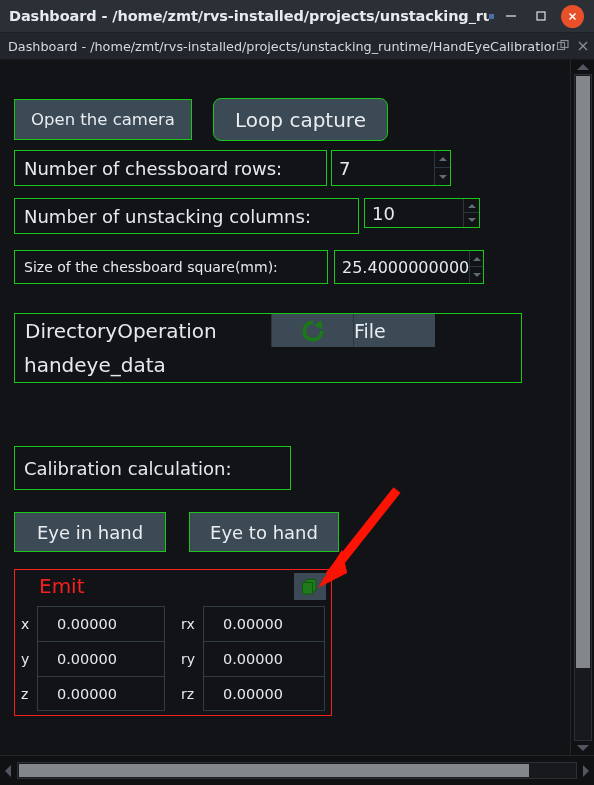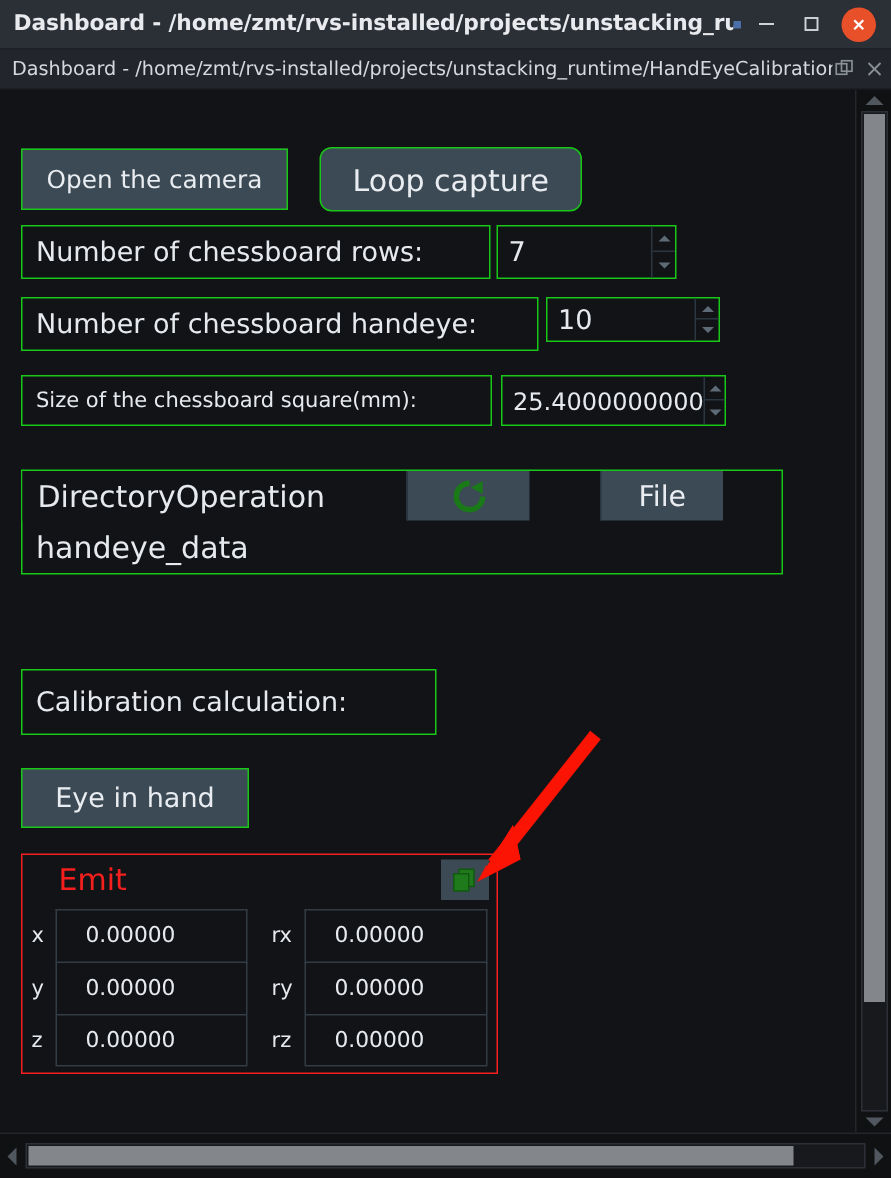--- a/index.html
+++ b/index.html
@@ -103,23 +103,22 @@
     flex: 0 0 256px; display: flex; align-items: center;
     padding-left: 10px; color: #e6eaee; background: #121316;
   }
   .dir-tool {
     flex: 0 0 82px; background: #3b4a54;
     display: flex; align-items: center; justify-content: center;
     border-left: 1px solid #2b3740;
   }
   .dir-btn {
     background: #3b4a54; color: #e9edf1;
-    display: flex; align-items: center; justify-content: center;
+    display: flex; align-items: center; justify-content: flex-start;
     border-left: 1px solid #2b3740;
-    margin-left: 47px;
   }
   .dir-row2 { flex: 1 1 auto; display: flex; align-items: center; padding-left: 9px; color: #e6eaee; }
 
   
   .emit {
     position: absolute;
     border: 1px solid #f5201e;
     background: #121316;
   }
   .emit-head { position: relative; height: 36px; }
@@ -259,21 +258,21 @@
           <div>
               <i class="tri-up"></i>
             </div>
           <div>
               <i class="tri-dn"></i>
             </div>
         </span>
       </div>
 
       <div class="gbox lbl" style="left:14px; top:138px; width:345px; height:36px; font-size:18px;">
-        <span>Number of chessboard handeye:</span>
+        <span>Number of unstacking columns:</span>
       </div>
       <div class="gbox spin" style="left:364px; top:138px; width:116px; height:30px; font-size:18px;">
         <span class="val">10</span>
         <span class="arrows">
           <div>
               <i class="tri-up"></i>
             </div>
           <div>
               <i class="tri-dn"></i>
             </div>
@@ -314,20 +313,23 @@
           <span>handeye_data</span>
         </div>
       </div>
 
       <div class="gbox lbl" style="left:14px; top:386px; width:277px; height:44px; font-size:18px;">
         <span>Calibration calculation:</span>
       </div>
 
       <div class="gbox btn" style="left:14px; top:452px; width:152px; height:40px; font-size:18px;">
         <span>Eye in hand</span>
+      </div>
+      <div class="gbox btn" style="left:189px; top:452px; width:150px; height:40px; font-size:18px;">
+        <span>Eye to hand</span>
       </div>
 
       <div class="emit" style="left:14px; top:509px; width:318px; height:147px;">
         <div class="emit-head">
           <div class="emit-title">Emit</div>
           <div class="copy-btn">
             <svg width="20" height="20" viewBox="0 0 20 20">
               <rect x="6" y="2.5" width="10" height="11.5" fill="#1f7a1c" stroke="#125910" stroke-width="1"></rect>
               <rect x="2.5" y="5.5" width="10" height="11.5" fill="#1f7a1c" stroke="#125910" stroke-width="1"></rect>
             </svg>

